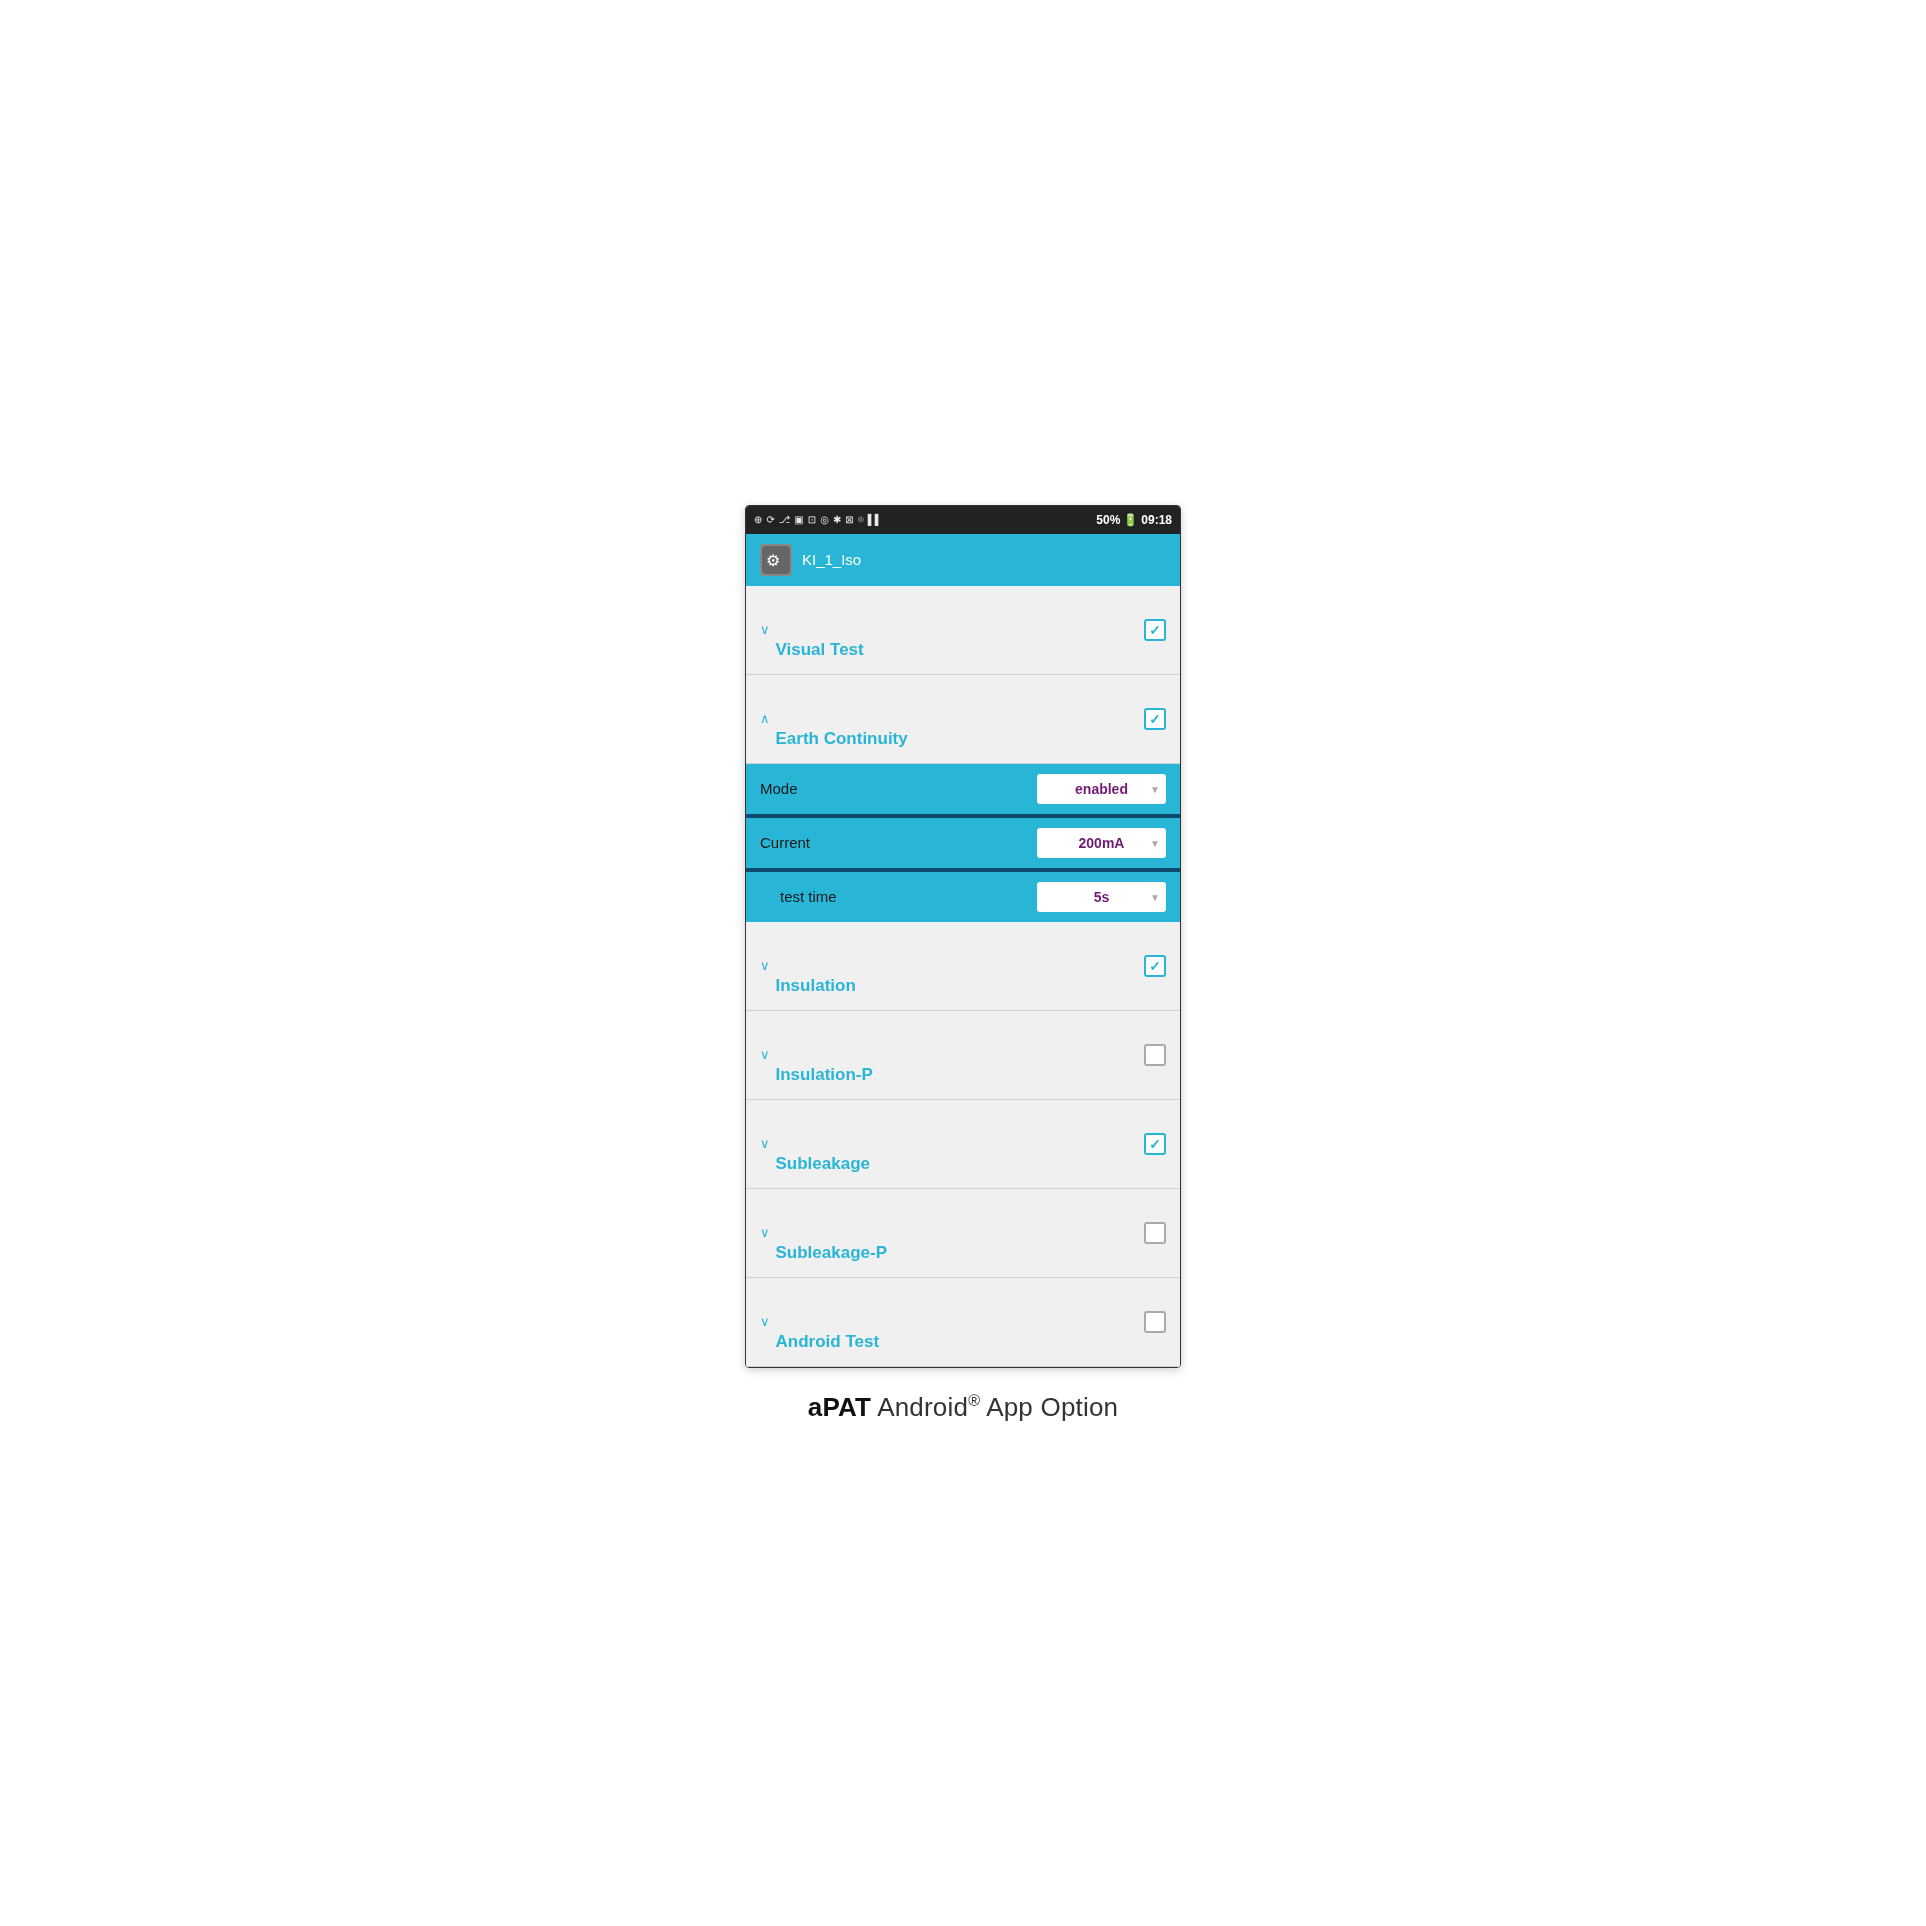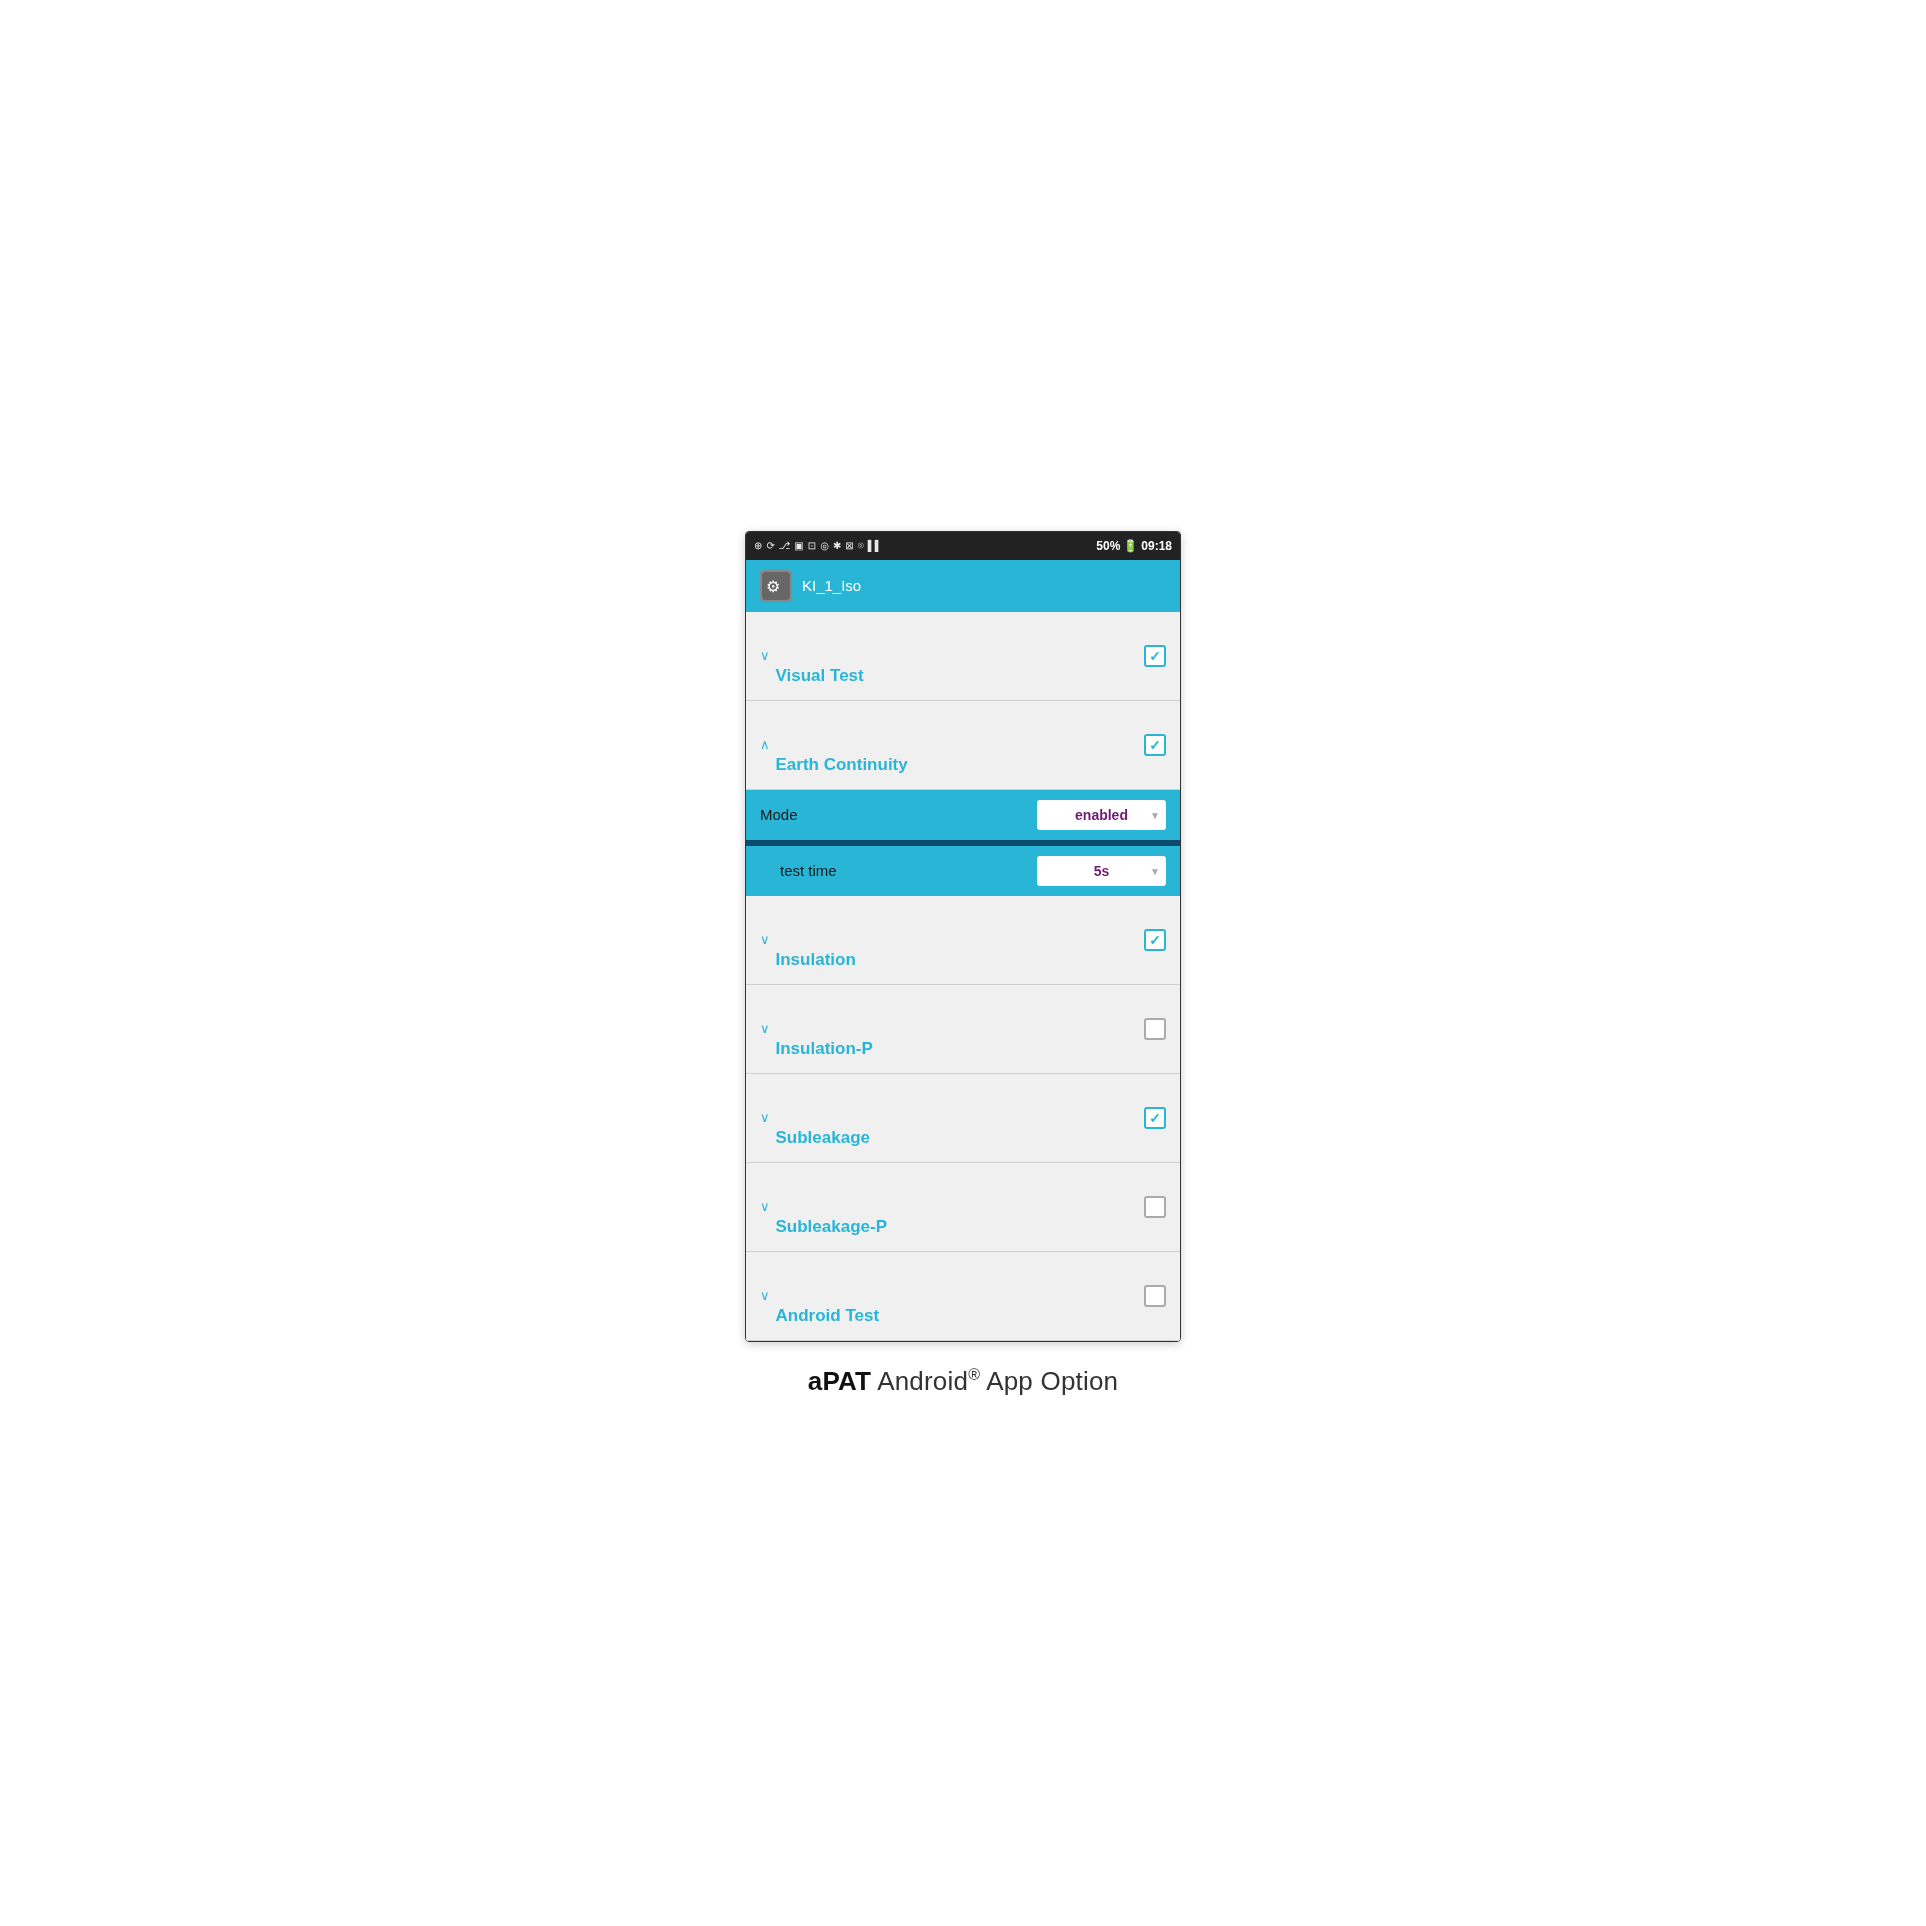--- a/index.html
+++ b/index.html
@@ -152,21 +152,21 @@
 
     
     .section-content {
       background: #29b5d5;
     }
 
     .field-row {
       display: flex;
       align-items: center;
       padding: 10px 14px;
-      border-bottom: 6px solid #0c4a6e;
+      border-bottom: 4px solid #0c4a6e;
       gap: 10px;
     }
 
     .field-row:last-child {
       border-bottom: none;
       padding-left: 34px;
     }
 
     .field-label {
       color: #1a1a1a;
@@ -272,20 +272,24 @@
         </div>
         <div class="section-checkbox checked"></div>
       </div>
 
       <div class="section-content">
         <div class="field-row">
           <span class="field-label">Mode</span>
           <div class="field-value-box">enabled</div>
         </div>
         <div class="field-row">
+          <span class="field-label">Current</span>
+          <div class="field-value-box">200mA</div>
+        </div>
+        <div class="field-row">
           <span class="field-label">test time</span>
           <div class="field-value-box">5s</div>
         </div>
       </div>
 
       <div class="section-header">
         <div class="section-header-left">
           <span class="section-chevron">∨</span>
           <span class="section-title">Insulation</span>
         </div>

